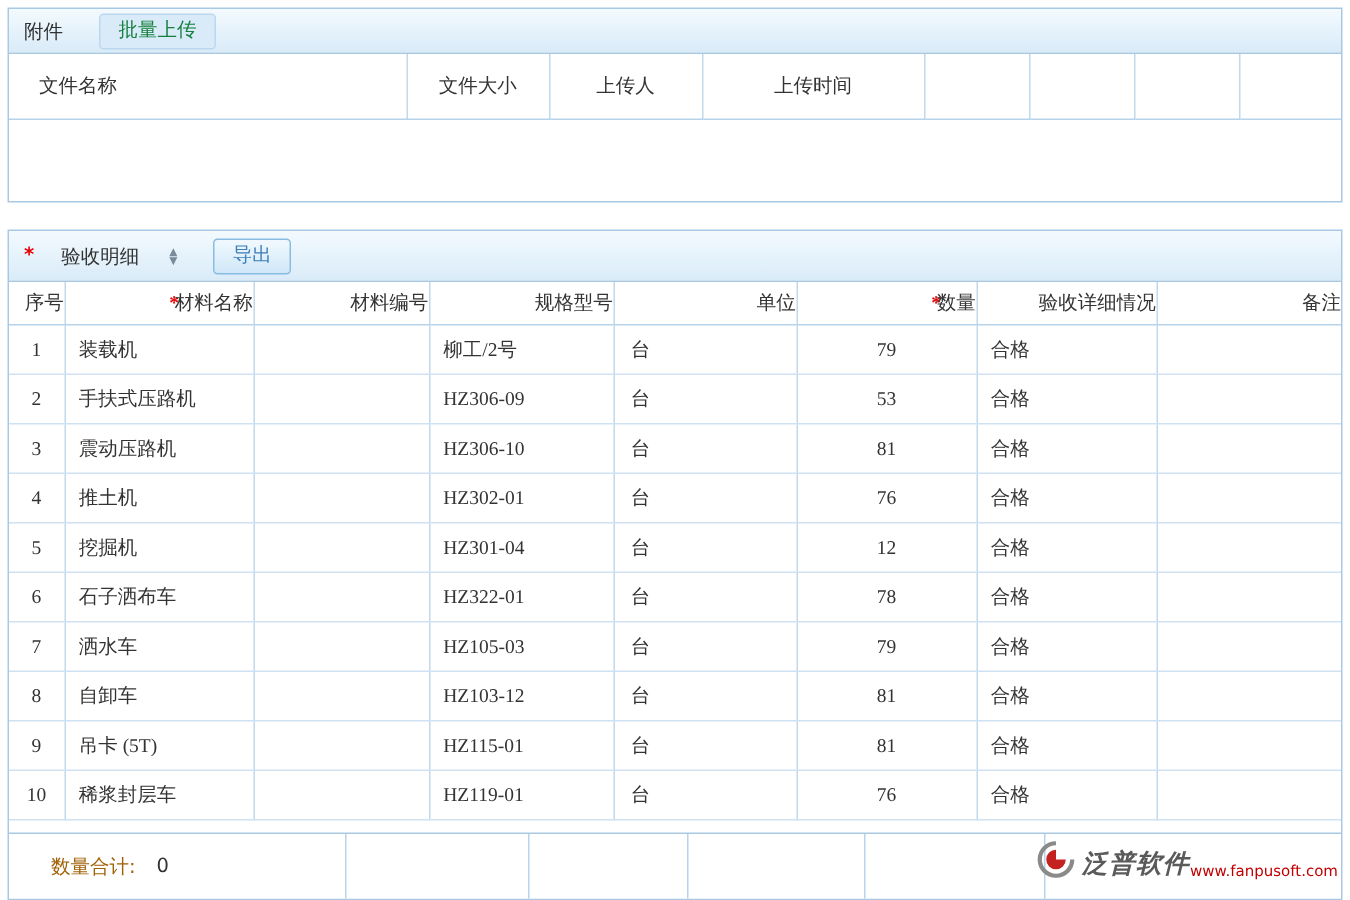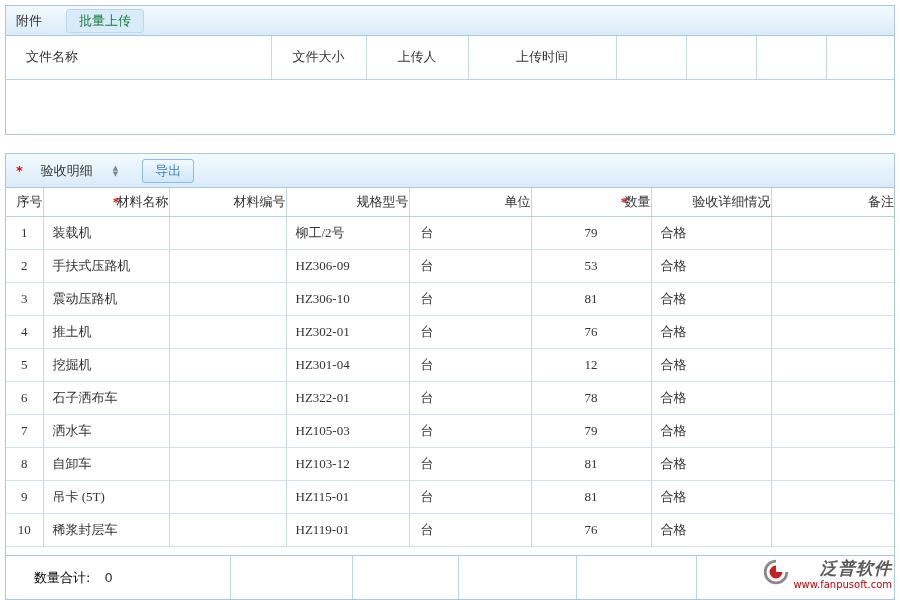--- a/index.html
+++ b/index.html
@@ -78,32 +78,32 @@
 
     
     .summary-row {
       position: absolute; left: 0; right: 0; bottom: 0; height: 44px;
       background: #fff; border-top: 1px solid #a9c9e2;
       display: flex; align-items: stretch;
     }
     .sum-cell { border-right: 1px solid #b9d4ea; height: 100%; }
     .sum-cell:last-child { border-right: none; }
     .sum-first { width: 225px; display: flex; align-items: center; padding-left: 28px; }
-    .sum-label { color: #000000; }
+    .sum-label { color: #a16207; }
     .sum-value { margin-left: 14px; color: #333; }
     .w-2 { width: 122px; } .w-3 { width: 106px; } .w-4 { width: 118px; } .w-5 { width: 120px; }
     .w-last { flex: 1; }
 
     
     .watermark {
       position: absolute; right: 8px; bottom: 10px; z-index: 5;
       display: flex; align-items: center; gap: 4px;
       pointer-events: none;
     }
-    .wm-text { display: flex; flex-direction: column; align-items: flex-end; }
+    .wm-text { display: flex; flex-direction: row; align-items: flex-end; }
     .wm-brand { font-size: 17px; font-weight: bold; color: #5a5a5a; font-style: italic; letter-spacing: 1px; }
     .wm-site { font-size: 10px; color: #c00000; margin-top: -1px; }
   </style>
 </head>
 <body>
 
 <div class="page">
 
   <section class="panel attachment-panel">
     <div class="panel-header">

